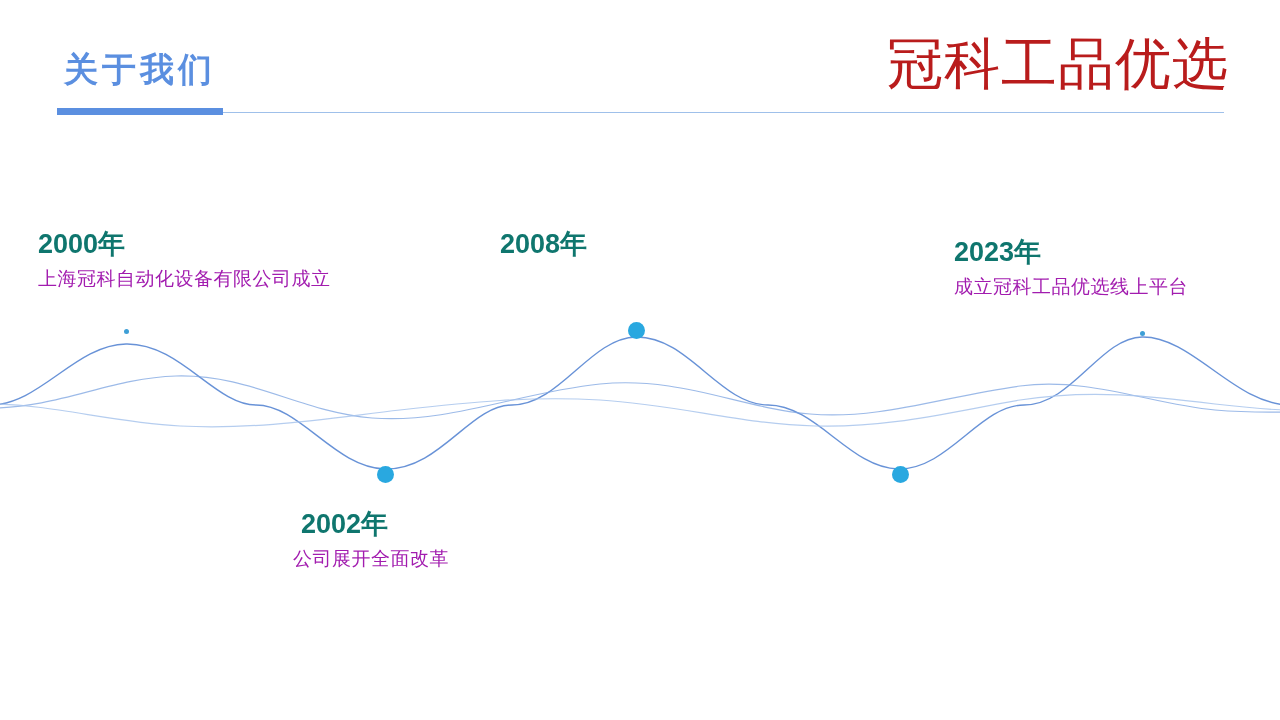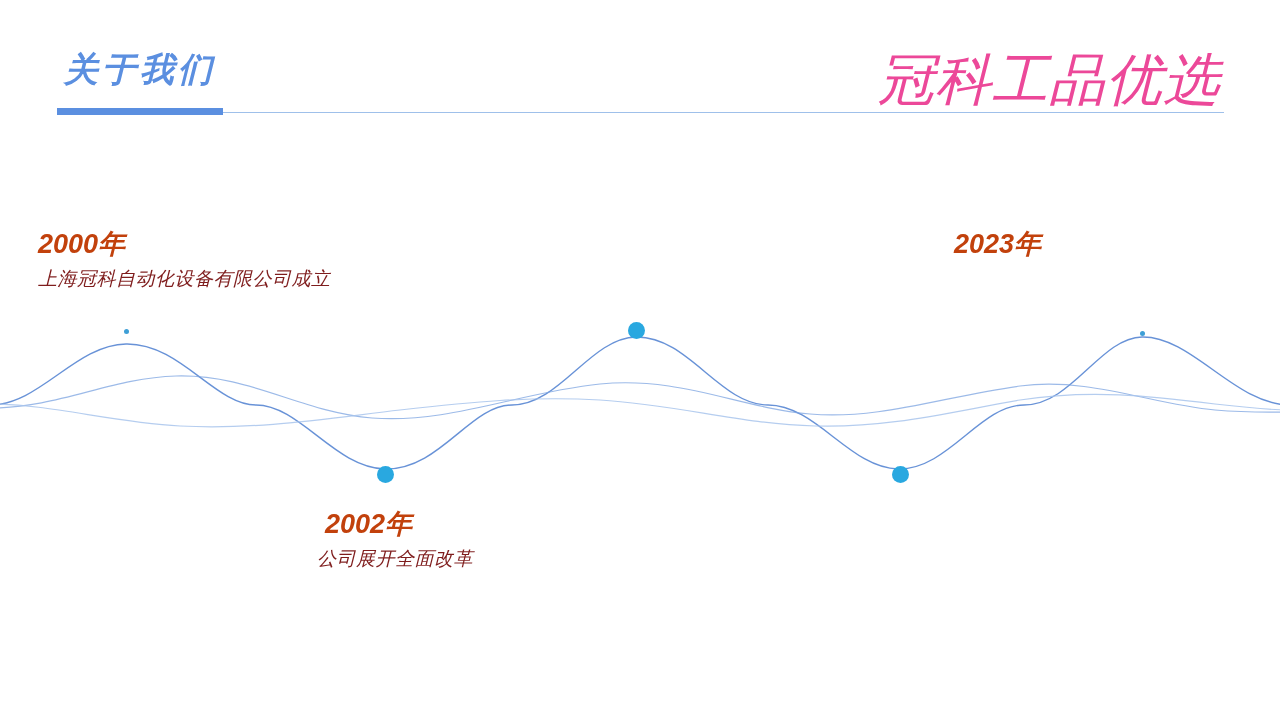--- a/index.html
+++ b/index.html
@@ -15,47 +15,45 @@
     font-family: "Liberation Sans", "DejaVu Sans", sans-serif;
     -webkit-font-smoothing: antialiased;
   }
 
   .slide {
     position: absolute;
     inset: 0;
     width: 1280px;
     height: 720px;
     background: #ffffff;
-    font-style: italic;
   }
 
   
   .header-left-title {
     position: absolute;
     left: 64px;
     top: 52px;
     font-size: 34px;
     font-weight: bold;
     letter-spacing: 4px;
     color: #5B8FE0;
     line-height: 1;
     white-space: nowrap;
   }
 
   .header-right-title {
     position: absolute;
-    right: 60px;
+    right: 51px;
     top: 36px;
     font-size: 56px;
     font-weight: normal;
     letter-spacing: 1px;
-    color: #ec4899;
+    color: #b91c1c;
     line-height: 1;
     white-space: nowrap;
-    margin-top: 16px;
   }
 
   .rule-thin {
     position: absolute;
     left: 57px;
     top: 112px;
     width: 1167px;
     height: 1px;
     background: #9FC0EA;
   }
@@ -100,39 +98,39 @@
   }
 
   
   .entry {
     position: absolute;
     white-space: nowrap;
   }
   .entry-year {
     font-size: 27px;
     font-weight: bold;
-    color: #c2410c;
+    color: #0f766e;
     line-height: 1.2;
     letter-spacing: 0px;
   }
   .entry-desc {
     margin-top: 7px;
     font-size: 19px;
     font-weight: normal;
-    color: #7f1d1d;
+    color: #a21caf;
     line-height: 1.3;
     letter-spacing: 0.5px;
   }
 
   
   .entry-2000 { left: 38px;  top: 228px; }
   .entry-2008 { left: 500px; top: 228px; }
-  .entry-2023 { left: 954px; top: 228px; }
-  
-  .entry-2002 { left: 293px; top: 508px; margin-left: 24px; }
+  .entry-2023 { left: 954px; top: 236px; }
+  
+  .entry-2002 { left: 293px; top: 508px; }
   .entry-2002 .entry-year { padding-left: 8px; }
   .entry-2014 { left: 786px; top: 508px; }
   .entry-2014 .entry-year { padding-left: 6px; }
 </style>
 </head>
 <body>
 
 <div class="slide">
 
   <div class="header-left-title">关于我们</div>
@@ -187,20 +185,22 @@
     <div class="entry-year">2000年</div>
     <div class="entry-desc">上海冠科自动化设备有限公司成立</div>
   </div>
 
   <div class="entry entry-2002">
     <div class="entry-year">2002年</div>
     <div class="entry-desc">公司展开全面改革</div>
   </div>
 
   <div class="entry entry-2008">
+    <div class="entry-year">2008年</div>
   </div>
 
 
   <div class="entry entry-2023">
     <div class="entry-year">2023年</div>
+    <div class="entry-desc">成立冠科工品优选线上平台</div>
   </div>
 
 </div>
 
 </body></html>

